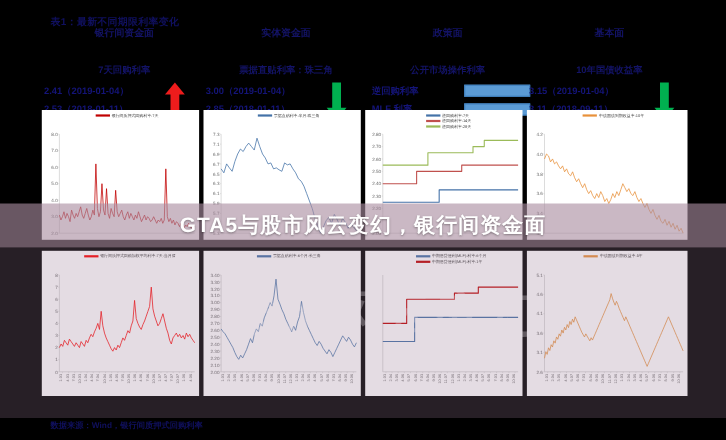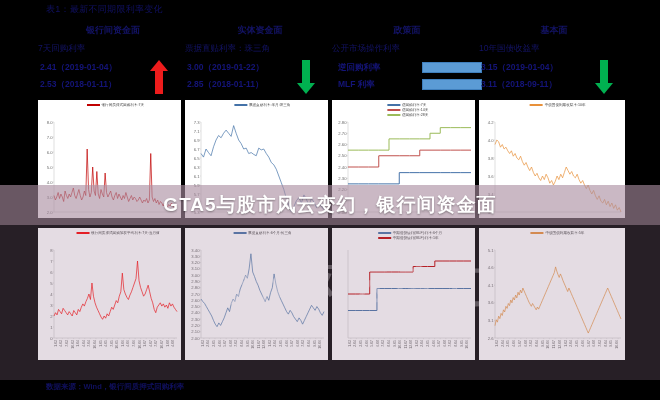--- a/index.html
+++ b/index.html
@@ -6,40 +6,40 @@
   html, body {
     width: 660px; height: 400px;
     background: #000;
     font-family: "Liberation Sans", sans-serif;
     overflow: hidden;
   }
   #root { position: relative; width: 660px; height: 400px; background:#000; }
 
   
   .tbl-title {
-    position: absolute; left: 46px; top: 3px;
-    font-size: 9px; color: #101060; font-weight: normal;
+    position: absolute; left: 46px; top: 14px;
+    font-size: 9px; color: #101060; font-weight: bold;
     letter-spacing: .3px; white-space: nowrap;
   }
   .hdr-grid {
     position: absolute; left: 38px; top: 24px; width: 615px; height: 72px;
   }
   .hcol { position: absolute; top: 0; width: 150px; height: 72px; }
   .hcol.c1 { left: 0px; }
   .hcol.c2 { left: 147px; }
   .hcol.c3 { left: 294px; }
   .hcol.c4 { left: 441px; }
   .hcat {
     text-align: center; font-size: 9px; color: #131366;
     font-weight: bold; white-space: nowrap; line-height: 13px;
   }
   .hsub {
-    text-align: left; font-size: 8.5px; color: #131366;
-    font-weight: normal; white-space: nowrap; line-height: 13px;
-    margin-top: 5px;
+    text-align: center; font-size: 8.5px; color: #131366;
+    font-weight: bold; white-space: nowrap; line-height: 13px;
+    margin-top: 20px;
   }
   .vals { position: relative; margin-top: 4px; height: 36px; }
   .vline {
     font-size: 8.5px; color: #141478; font-weight: bold;
     line-height: 17px; white-space: nowrap; padding-left: 2px;
   }
   .vline.lbl { padding-left: 6px; }
 
   
   .arrow { position: absolute; width: 18px; height: 34px; }
@@ -130,21 +130,21 @@
           <div class="head"></div>
             <div class="stem"></div>
         </div>
       </div>
     </div>
 
     <div class="hcol c2">
       <div class="hcat">实体资金面</div>
       <div class="hsub">票据直贴利率：珠三角</div>
       <div class="vals">
-        <div class="vline">3.00（2019-01-22）</div>
+        <div class="vline">3.00（2019-01-04）</div>
         <div class="vline">2.85（2018-01-11）</div>
         <div class="arrow down a2">
           <div class="stem"></div>
             <div class="head"></div>
         </div>
       </div>
     </div>
 
     <div class="hcol c3">
       <div class="hcat">政策面</div>

